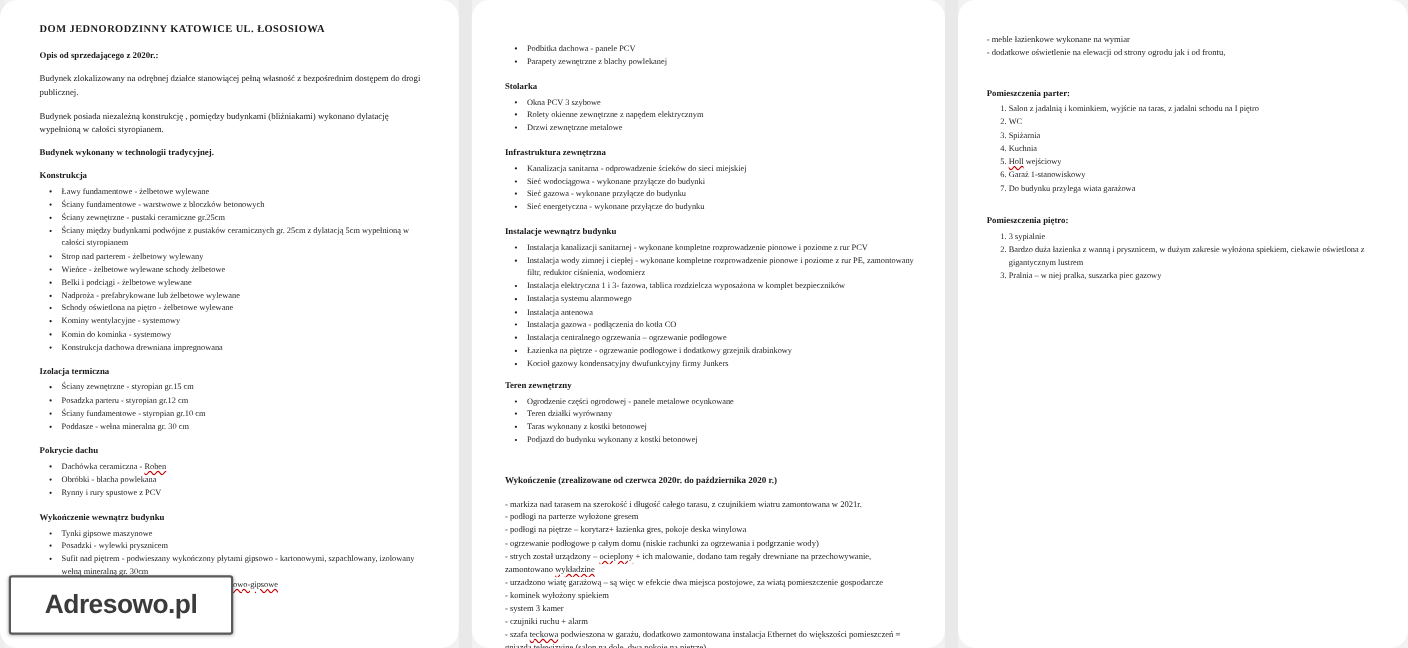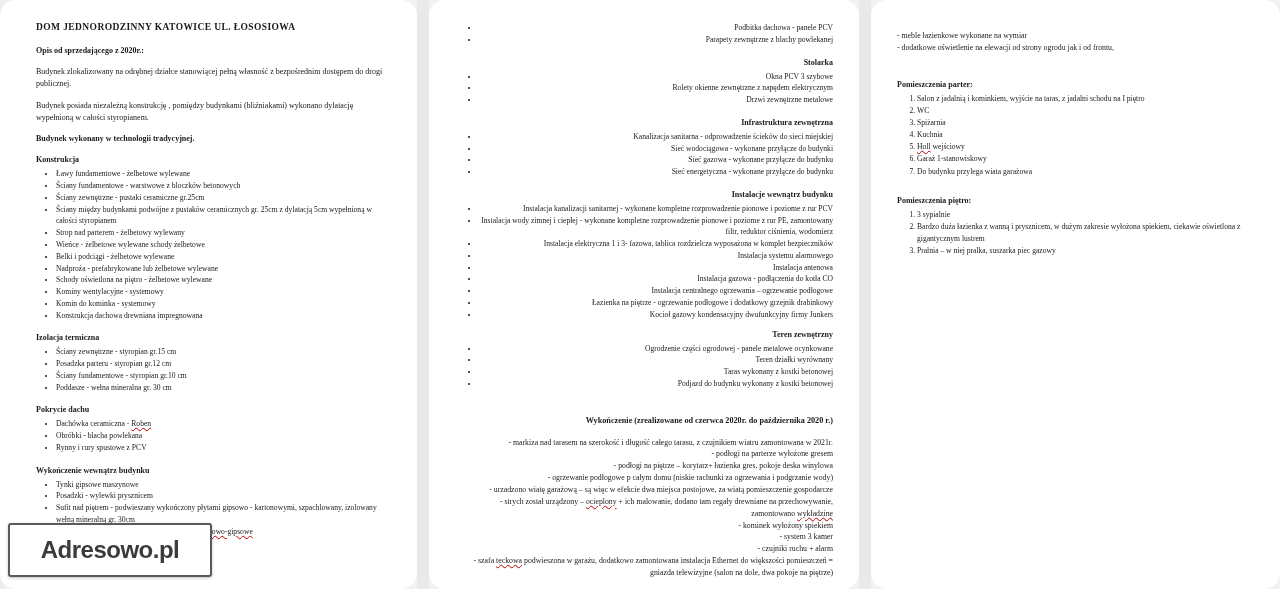--- a/index.html
+++ b/index.html
@@ -27,21 +27,21 @@
   .col {
     position: relative;
     background: #ffffff;
     height: 589px;
     box-sizing: border-box;
     overflow: hidden;
     border-radius: 16px;
   }
   .col-1 { width: 417px; padding: 22px 30px 0 36px; }
   .gap { width: 12px; background: #e9e9e9; height: 589px; }
-  .col-2 { width: 430px; padding: 22px 26px 0 30px; text-align: right; }
+  .col-2 { width: 430px; padding: 38px 26px 0 30px; }
   .col-3 { width: 409px; padding: 22px 24px 0 26px; }
 
   .doc-title {
     font-weight: bold;
     font-size: 9.5px;
     letter-spacing: 0.4px;
     margin-bottom: 14px;
   }
   .sub-head {
     font-weight: bold;
@@ -218,22 +218,22 @@
       <li>Taras wykonany z kostki betonowej</li>
       <li>Podjazd do budynku wykonany z kostki betonowej</li>
     </ul>
 
     <div class="finish-head">Wykończenie (zrealizowane od czerwca 2020r. do października 2020 r.)</div>
     <div class="plainlines">
       <div>- markiza nad tarasem na szerokość i długość całego tarasu, z czujnikiem wiatru zamontowana w 2021r.</div>
       <div>- podłogi na parterze wyłożone gresem</div>
       <div>- podłogi na piętrze – korytarz+ łazienka gres, pokoje deska winylowa</div>
       <div>- ogrzewanie podłogowe p całym domu (niskie rachunki za ogrzewania i podgrzanie wody)</div>
+      <div>- strych został urządzony – <span class="spell">ocieplony</span> + ich malowanie, dodano tam regały drewniane na przechowywanie, zamontowano <span class="spell">wykładzine</span></div>
       <div>- urzadzono wiatę garażową – są więc w efekcie dwa miejsca postojowe, za wiatą pomieszczenie gospodarcze</div>
-      <div>- strych został urządzony – <span class="spell">ocieplony</span> + ich malowanie, dodano tam regały drewniane na przechowywanie, zamontowano <span class="spell">wykładzine</span></div>
       <div>- kominek wyłożony spiekiem</div>
       <div>- system 3 kamer</div>
       <div>- czujniki ruchu + alarm</div>
       <div>- szafa <span class="spell">teckowa</span> podwieszona w garażu, dodatkowo zamontowana instalacja Ethernet do większości pomieszczeń = gniazda telewizyjne (salon na dole, dwa pokoje na piętrze)</div>
     </div>
   </div>
 
   <div class="gap"></div>
 
   <div class="col col-3">

